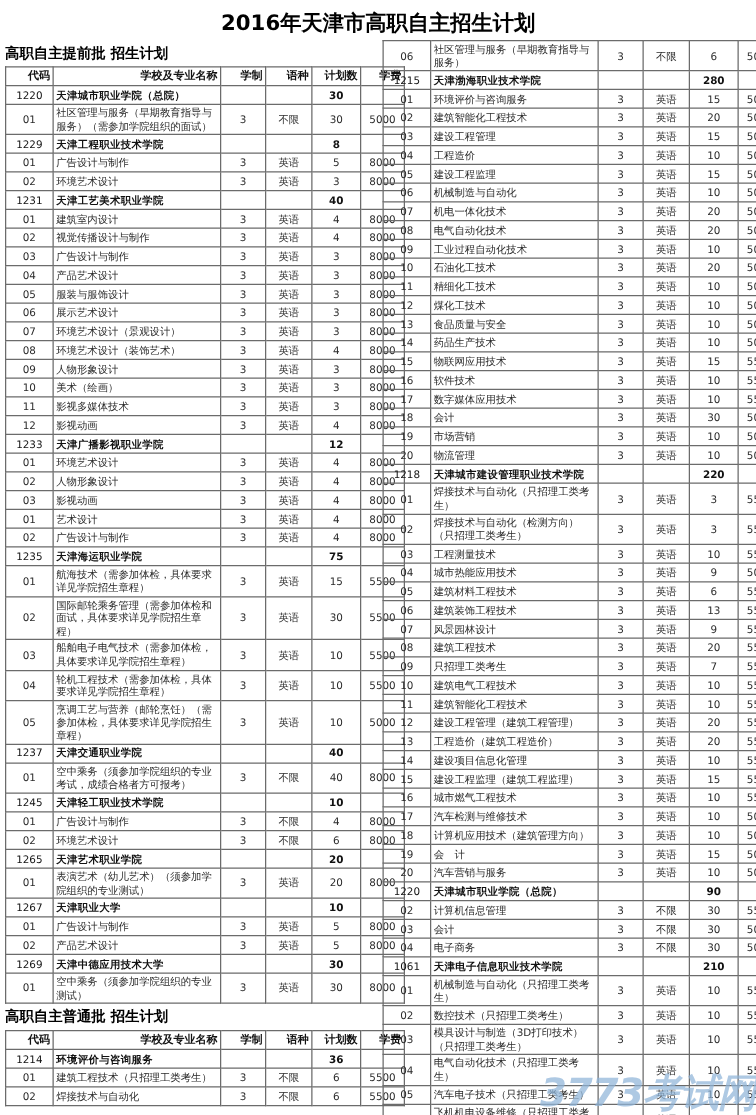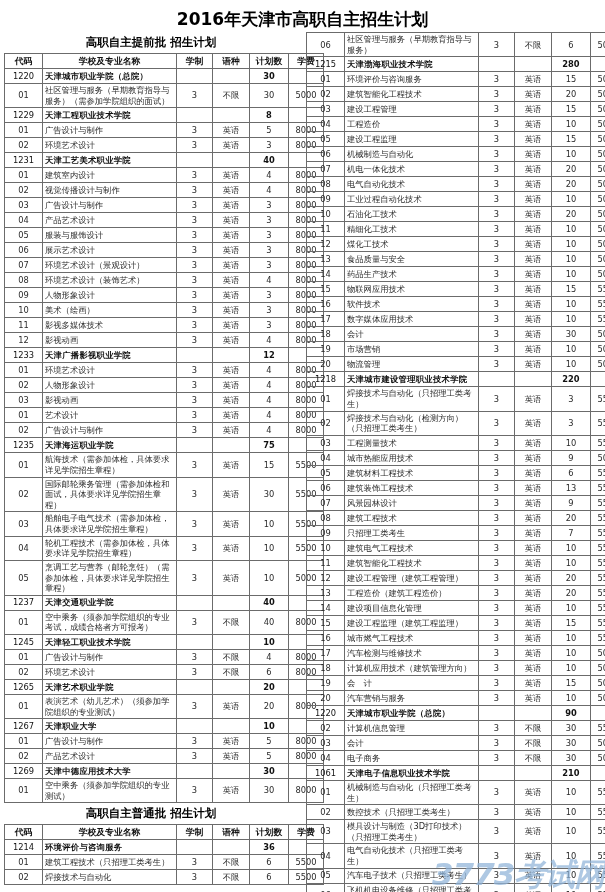--- a/index.html
+++ b/index.html
@@ -23,21 +23,21 @@
     font-family:"DejaVu Sans","Liberation Sans",sans-serif;
   }
   .cols{
     display:flex;
     gap:8px;
     padding:0 4px;
     align-items:flex-start;
   }
   .col{width:294px;flex:0 0 294px;}
   .sec-title{
-    text-align:center;
+    text-align:left;
     font-size:11.5px;
     font-weight:bold;
     margin:3px 0 3px 0;
     line-height:1.3;
   }
   table.plan{
     border-collapse:collapse;
     width:291px;
     table-layout:fixed;
     border:1px solid #4a4a4a;
@@ -48,21 +48,21 @@
     line-height:1.28;
     padding:1px 2px;
     vertical-align:middle;
     font-weight:normal;
     color:#2b2b2b;
     word-break:break-all;
     height:12px;
   }
   table.plan th{
     font-weight:bold;
-    text-align:center;
+    text-align:right;
     color:#111;
     font-size:8.8px;
   }
   .c-code{width:33px;text-align:center;}
   .c-name{width:129px;text-align:left;padding-left:3px;}
   .c-len{width:31px;text-align:center;}
   .c-lang{width:32px;text-align:center;}
   .c-num{width:34px;text-align:center;}
   .c-fee{width:30px;text-align:center;}
   tr.school td{

